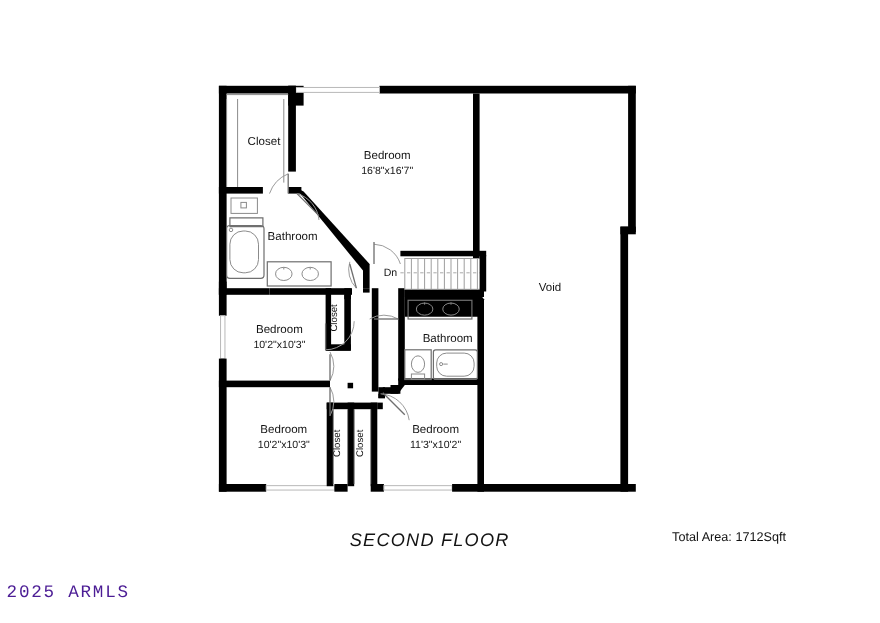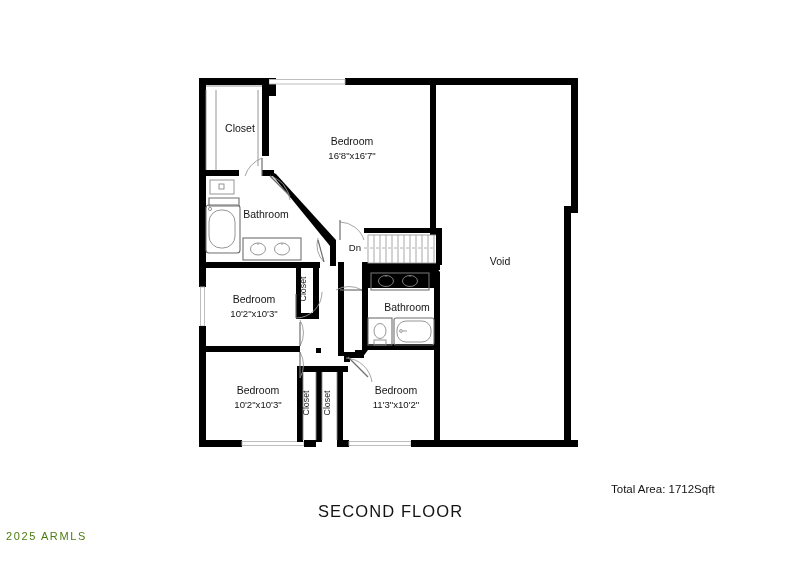--- a/index.html
+++ b/index.html
@@ -64,24 +64,24 @@
     position: absolute;
     font-family: "Liberation Sans", sans-serif;
     font-size: 11.5px;
     color: #131313;
     white-space: nowrap;
   }
   .watermark {
     position: absolute;
     left: 6px;
     top: 530px;
-    font-family: Liberation Sans, sans-serif;
-    font-size: 11px;
+    font-family: Liberation Mono, monospace;
+    font-size: 16px;
     letter-spacing: 1.6px;
-    color: #4d7c0f;
+    color: #4c1d95;
     white-space: nowrap;
     user-select: none;
   }
 </style>
 </head>
 <body>
 
 <div id="plan-stage">
 
   <svg id="floorplan-svg" viewBox="0 0 800 566" xmlns="http://www.w3.org/2000/svg">
@@ -284,19 +284,19 @@
       <text class="roomlabel" x="500" y="262">Void</text>
 
       <text class="roomlabel small" x="355" y="248">Dn</text>
 
       <text class="vertlabel" x="304" y="289" transform="rotate(-90 304 289)">Closet</text>
       <text class="vertlabel" x="307" y="403" transform="rotate(-90 307 403)">Closet</text>
       <text class="vertlabel" x="328" y="403" transform="rotate(-90 328 403)">Closet</text>
     </g>
   </svg>
 
-  <div class="title-text" style="left:318px; top:502px;">SECOND FLOOR</div>
+  <div class="title-text" style="left:318px; top:482px;font-style:italic;">SECOND FLOOR</div>
 
   <div class="area-text" style="left:601px; top:483px;margin-left:10px;">Total Area: 1712Sqft</div>
 
   <div class="watermark">2025 ARMLS</div>
 
 </div>
 
 </body></html>

